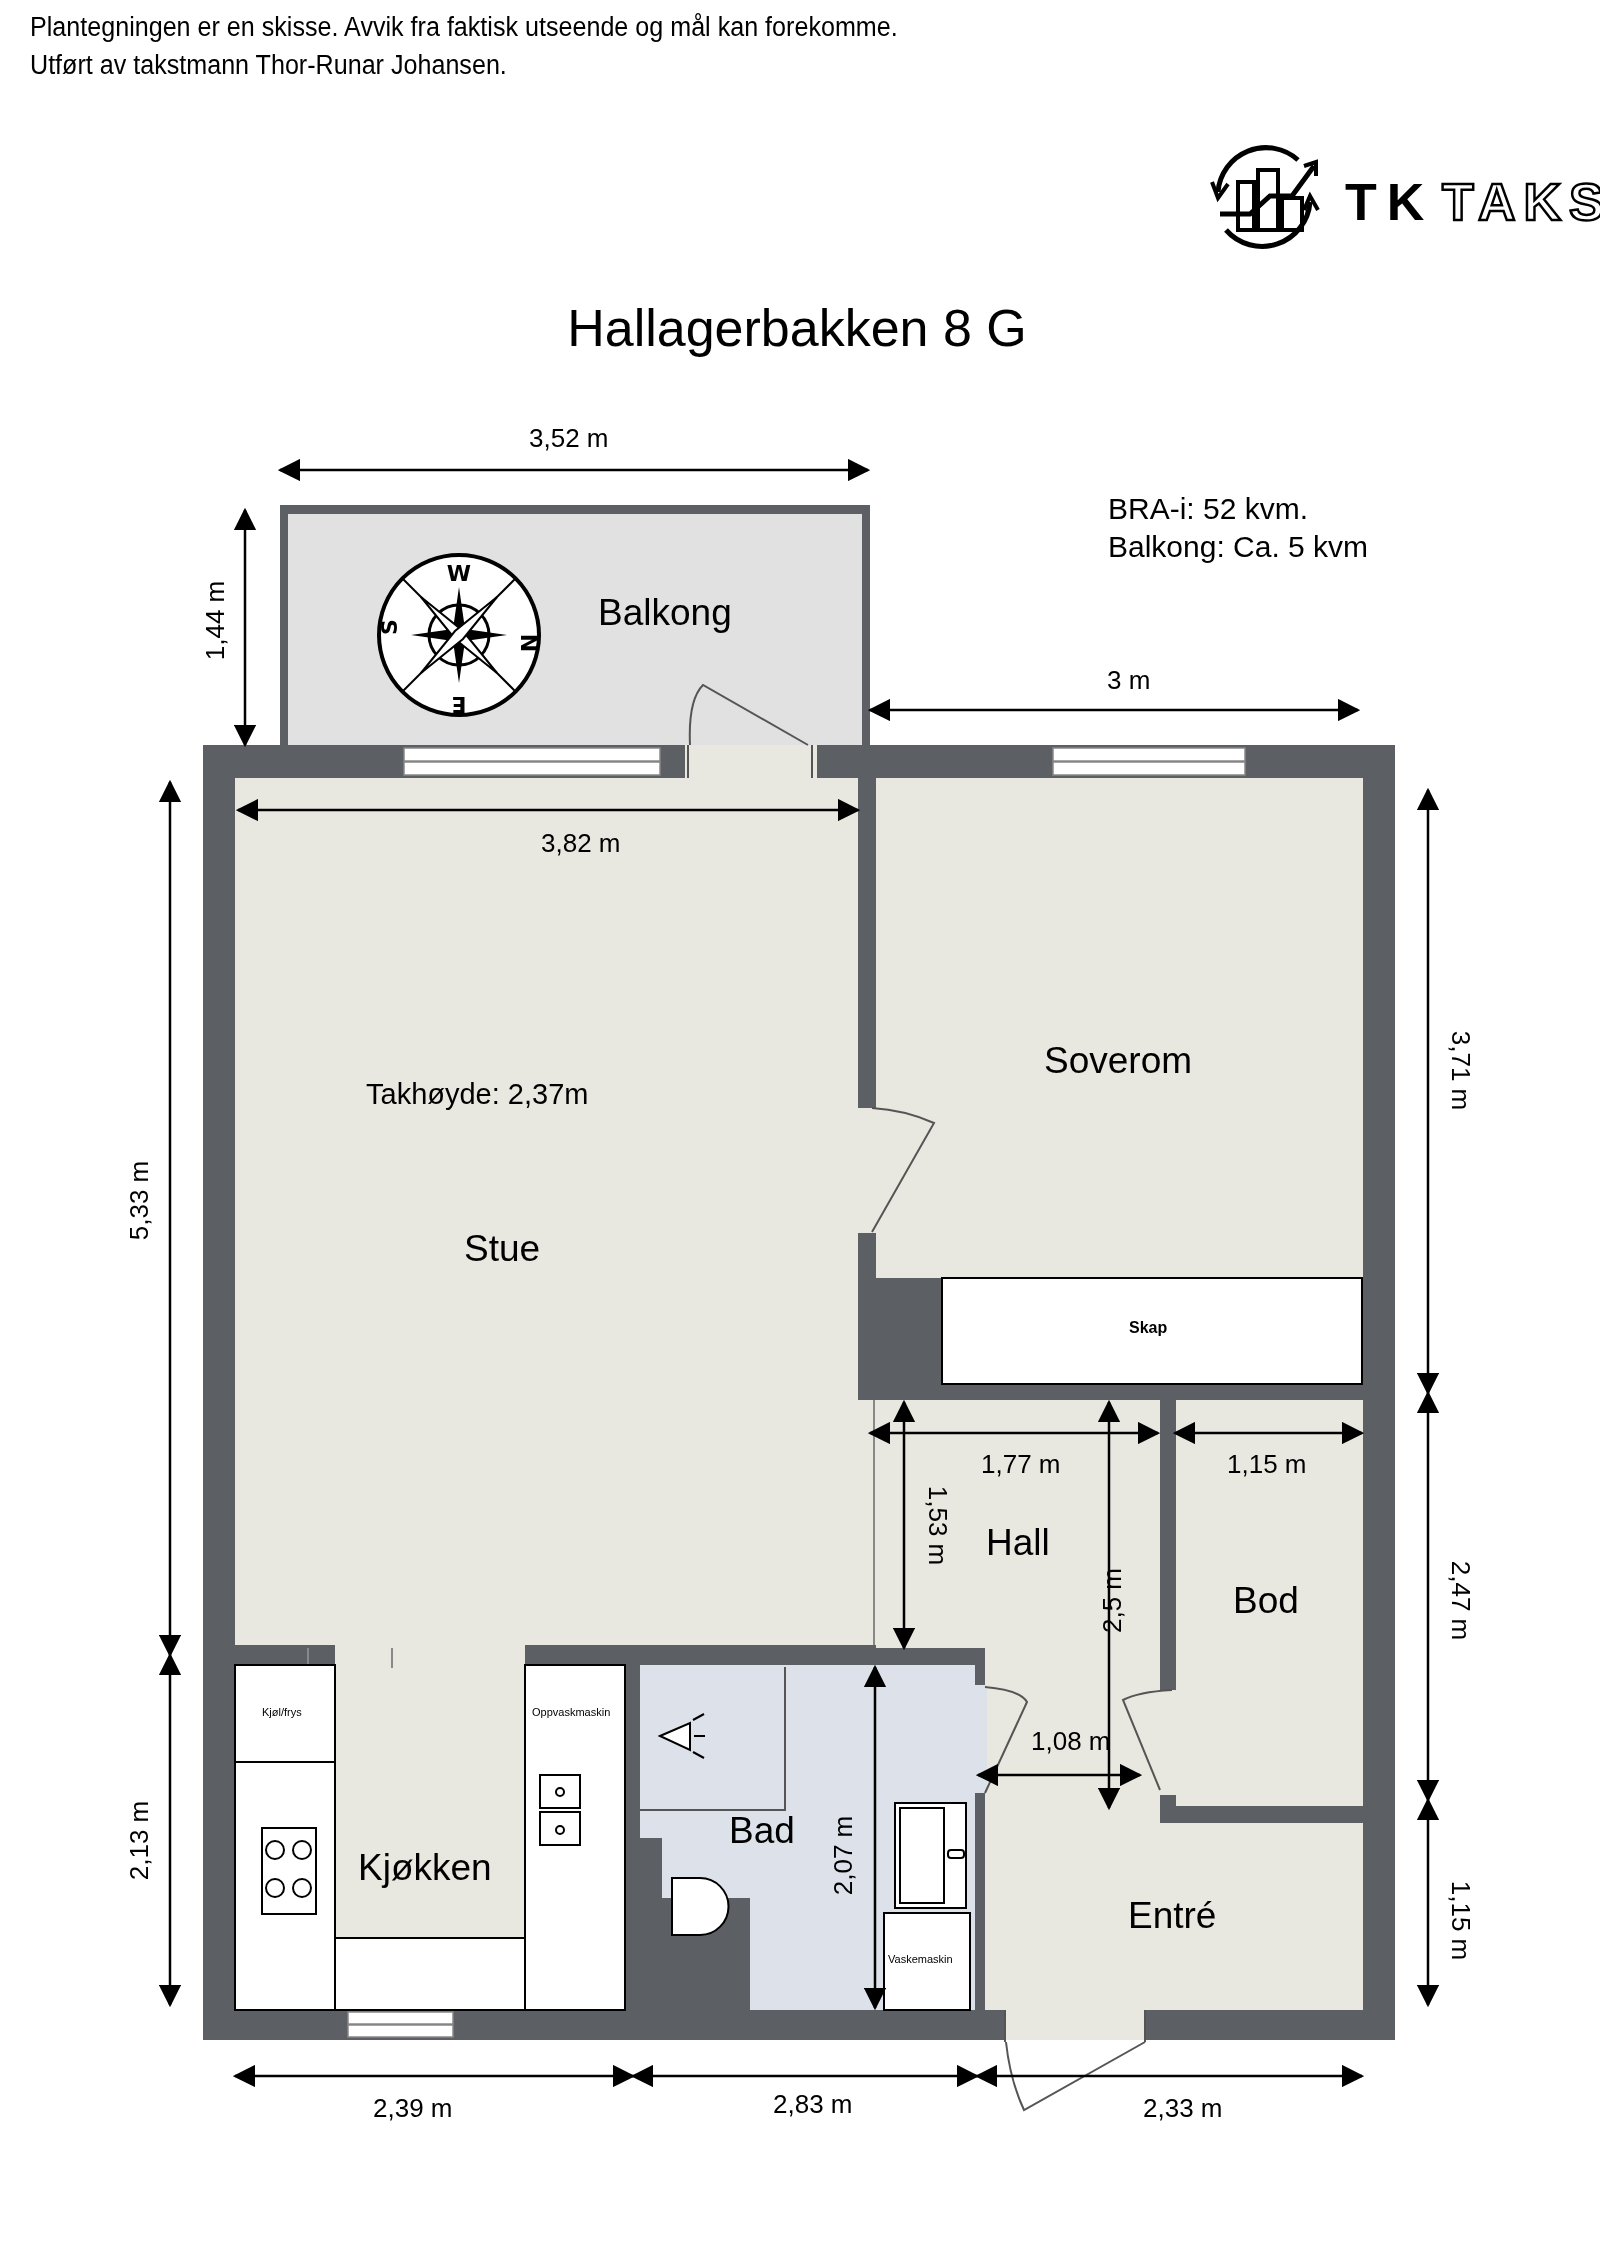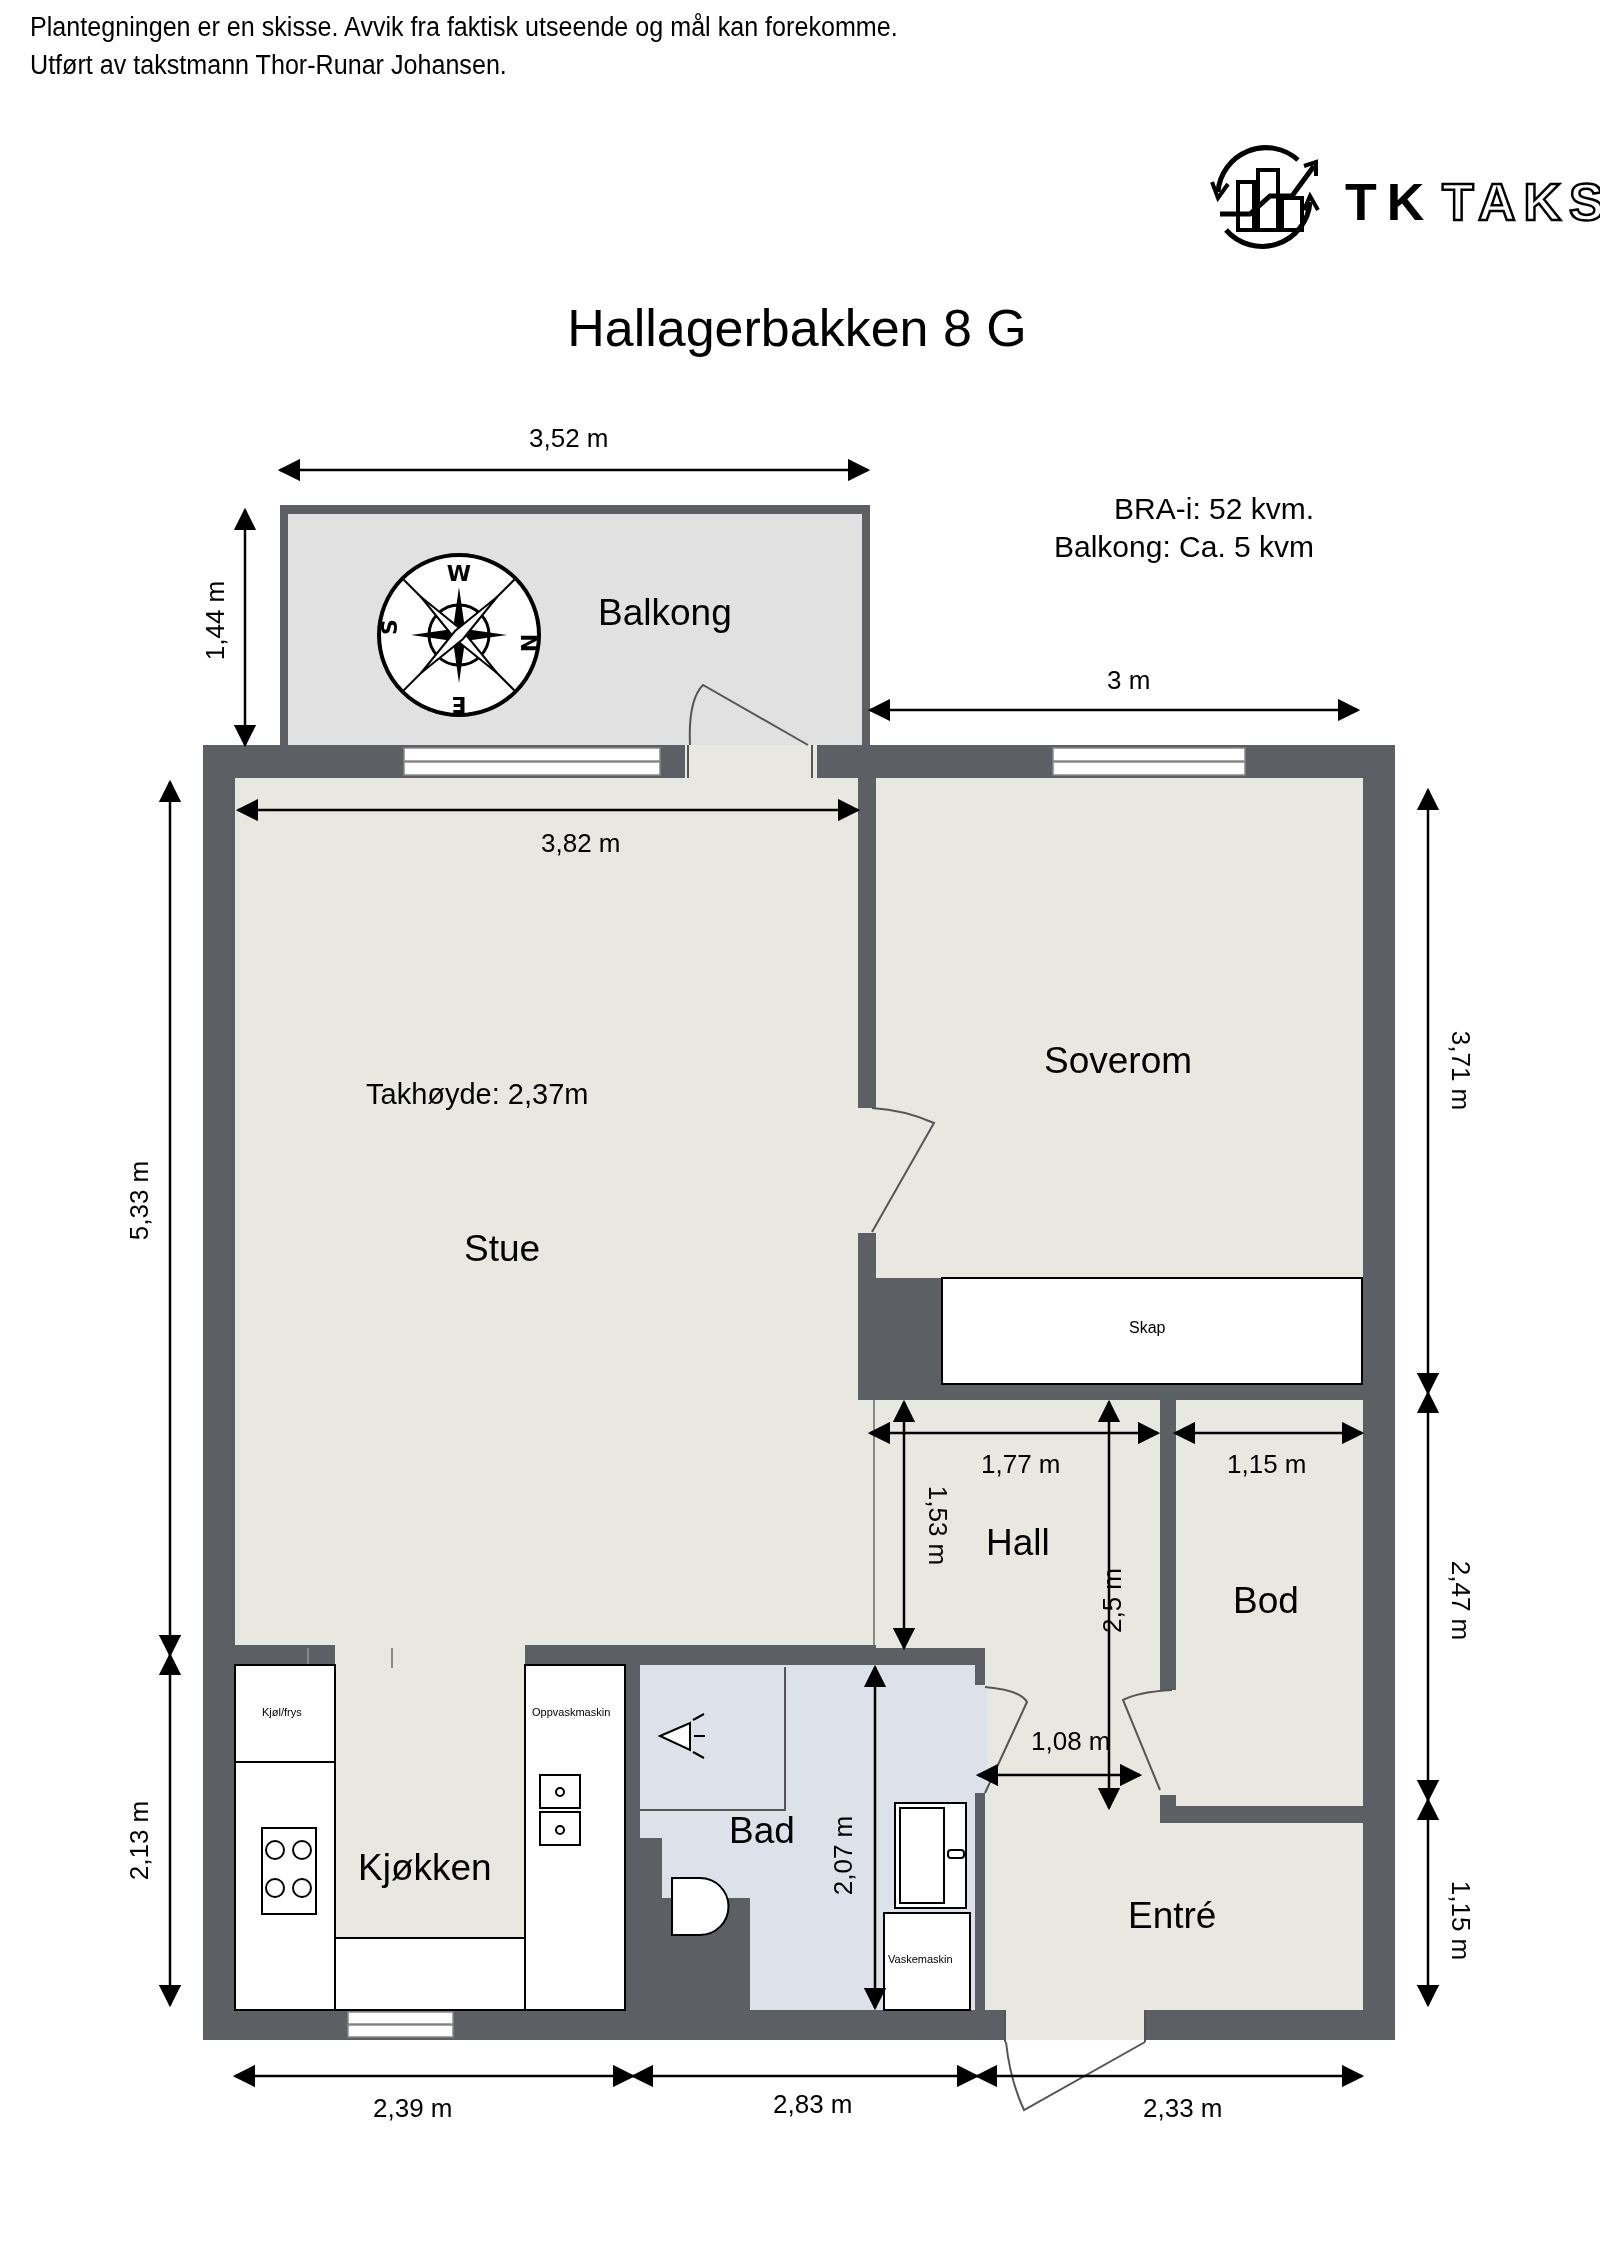--- a/index.html
+++ b/index.html
@@ -2,26 +2,26 @@
 <html><head>
 <meta charset="utf-8">
 <style>
   html, body { margin: 0; padding: 0; background: #ffffff; }
   body { width: 1600px; height: 2264px; position: relative; overflow: hidden;
          font-family: "Liberation Sans", "DejaVu Sans", sans-serif; color: #000; }
   .abs { position: absolute; }
   .disclaimer { left: 30px; top: 8px; font-size: 27px; line-height: 38px; transform: scaleX(0.93); transform-origin: left top; }
   .logo { left: 1180px; top: 130px; width: 420px; height: 130px; }
   .title { left: 0; width: 1600px; top: 298px; text-align: center; font-size: 52px; transform: translateX(-3px); }
-  .info { left: 1054px; top: 490px; font-size: 30px; line-height: 38px; text-align: right; }
+  .info { left: 1108px; top: 490px; font-size: 30px; line-height: 38px; }
   .plan { left: 0; top: 0; width: 1600px; height: 2264px; }
   .lbl { position: absolute; white-space: nowrap; }
   .room-lbl { font-size: 37px; }
   .dim-lbl { font-size: 26px; }
-  .small-lbl { font-size: 16px; }
+  .small-lbl { font-size: 16px; font-weight: bold; }
   .tiny-lbl { font-size: 11px; }
   .vlbl-cw { transform: rotate(90deg); transform-origin: center center; }
   .vlbl-ccw { transform: rotate(-90deg); transform-origin: center center; }
 </style>
 </head>
 <body>
 
 <div class="abs disclaimer">
   <div>Plantegningen er en skisse. Avvik fra faktisk utseende og mål kan forekomme.</div>
   <div>Utført av takstmann Thor-Runar Johansen.</div>

